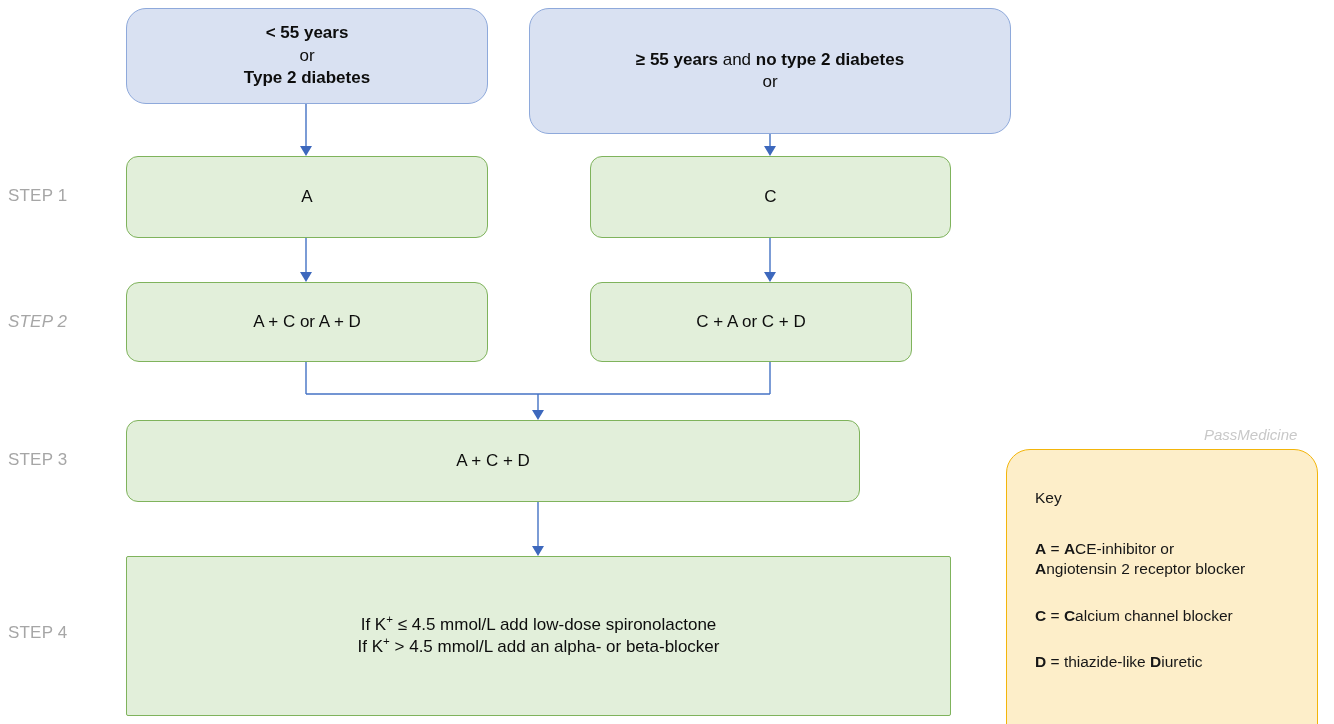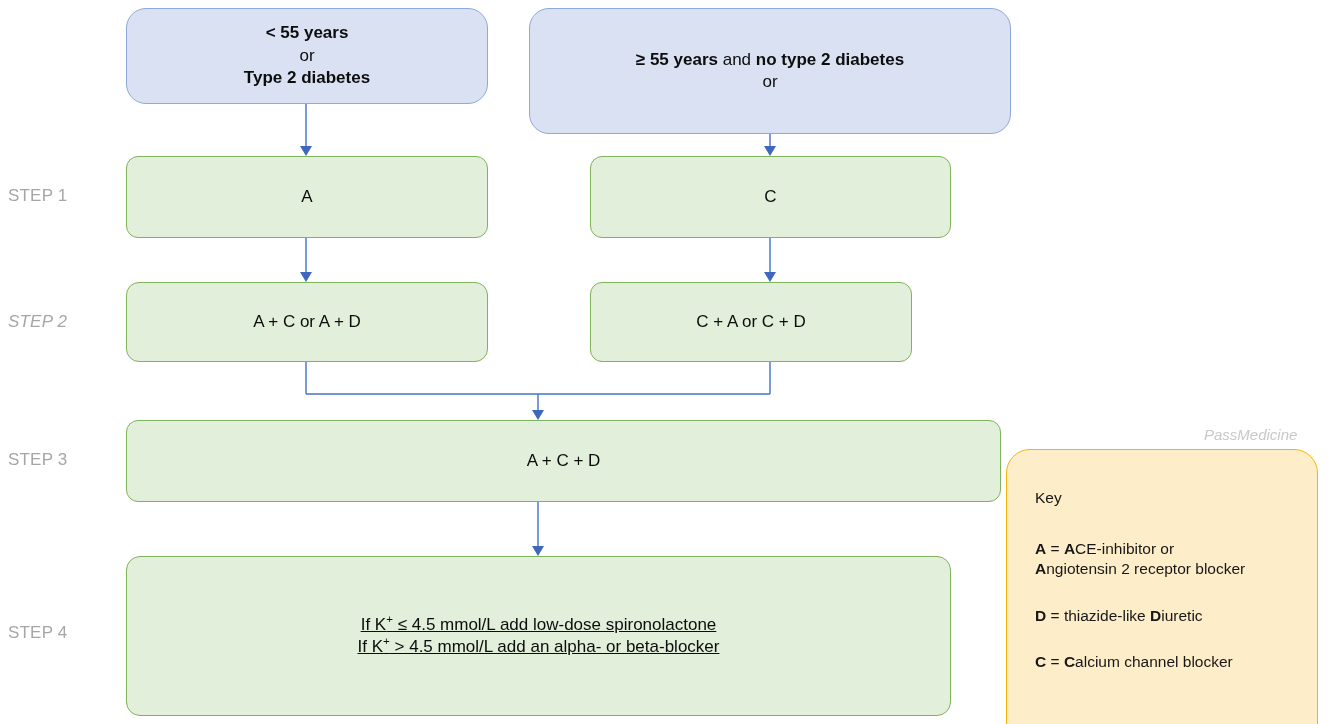--- a/index.html
+++ b/index.html
@@ -38,21 +38,21 @@
     font-size: 17px;
     color: #0d0d0d;
   }
   .green-box {
     background: #e2efda;
     border: 1px solid #7fb35c;
     border-radius: 12px;
     font-size: 17px;
     color: #0d0d0d;
   }
-  .green-box.radius-big { border-radius: 14px; text-decoration: underline; }
+  .green-box.radius-big { border-radius: 2px; }
   .step-label {
     position: absolute;
     color: #a6a6a6;
     font-size: 17px;
     letter-spacing: 0.2px;
     white-space: nowrap;
   }
   .line-row { display: block; }
   .bold { font-weight: bold; }
   .reg { font-weight: normal; }
@@ -158,41 +158,41 @@
   <span>C</span>
 </div>
 
 <div class="node green-box" style="left:126px; top:282px; width:362px; height:80px;border-radius:13px;">
   <span>A + C or A + D</span>
 </div>
 <div class="node green-box" style="left:590px; top:282px; width:322px; height:80px;">
   <span>C + A or C + D</span>
 </div>
 
-<div class="node green-box" style="left:126px; top:420px; width:875px; height:82px;">
+<div class="node green-box" style="left:126px; top:420px; width:734px; height:82px;">
   <span>A + C + D</span>
 </div>
 
 <div class="node green-box radius-big" style="left:126px; top:556px; width:825px; height:160px;">
   <span class="step4-line"><span>If K</span><sup>+</sup><span> ≤ 4.5 mmol/L add low-dose spironolactone</span></span>
   <span class="step4-line"><span>If K</span><sup>+</sup><span> &gt; 4.5 mmol/L add an alpha- or beta-blocker</span></span>
 </div>
 
 <div class="watermark" style="left:1204px; top:416px;margin-top:10px;">PassMedicine</div>
 
 <div class="key-box" style="left:1006px; top:449px; width:312px; height:306px;">
   <div class="key-inner">
     <div class="key-title">Key</div>
 
     <div class="key-entry">
       <div><span class="bold">A</span><span> = </span><span class="bold">A</span><span>CE-inhibitor or</span></div>
       <div><span class="bold">A</span><span>ngiotensin 2 receptor blocker</span></div>
     </div>
 
     <div class="key-entry">
-      <div><span class="bold">D</span><span> = </span><span>thiazide-like </span><span class="bold">D</span><span>iuretic</span></div>
+      <div><span class="bold">C</span><span> = </span><span class="bold">C</span><span>alcium channel blocker</span></div>
     </div>
 
     <div class="key-entry">
-      <div><span class="bold">C</span><span> = </span><span class="bold">C</span><span>alcium channel blocker</span></div>
+      <div><span class="bold">D</span><span> = </span><span>thiazide-like </span><span class="bold">D</span><span>iuretic</span></div>
     </div>
   </div>
 </div>
 
 </body></html>

